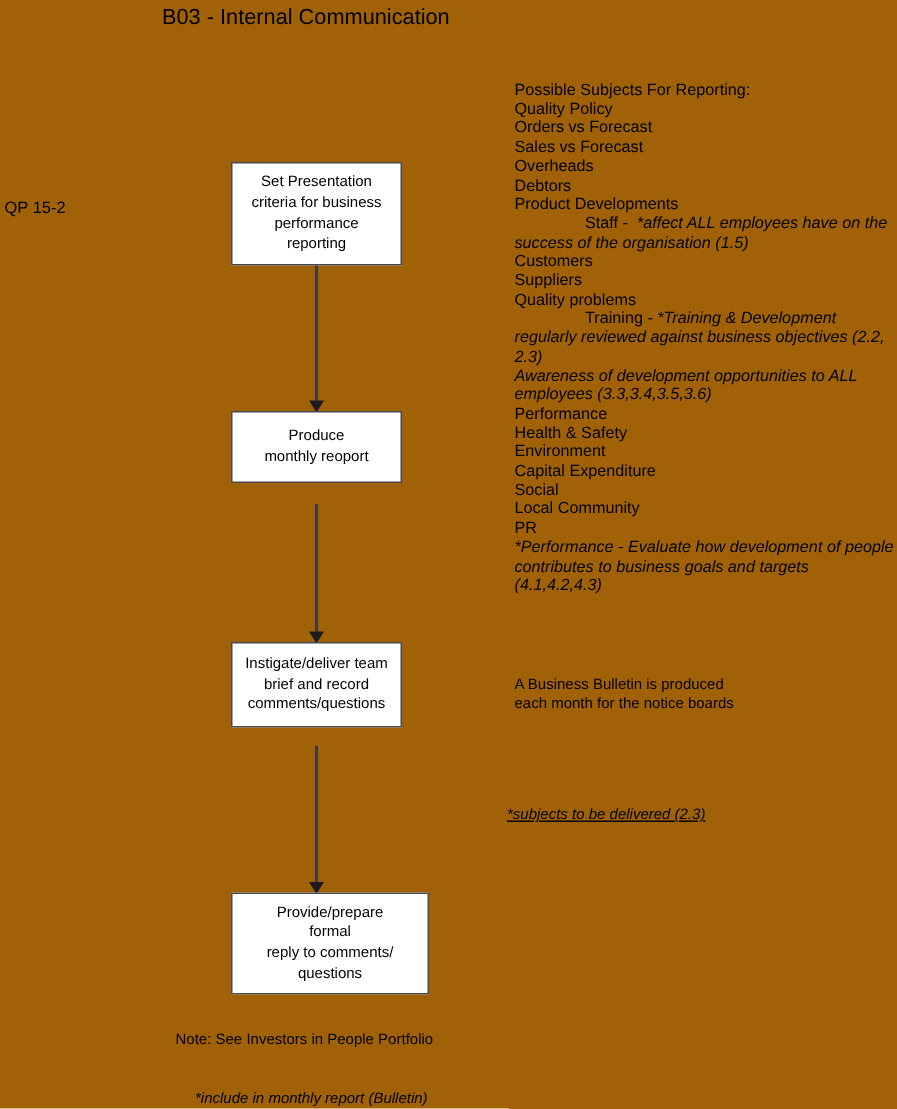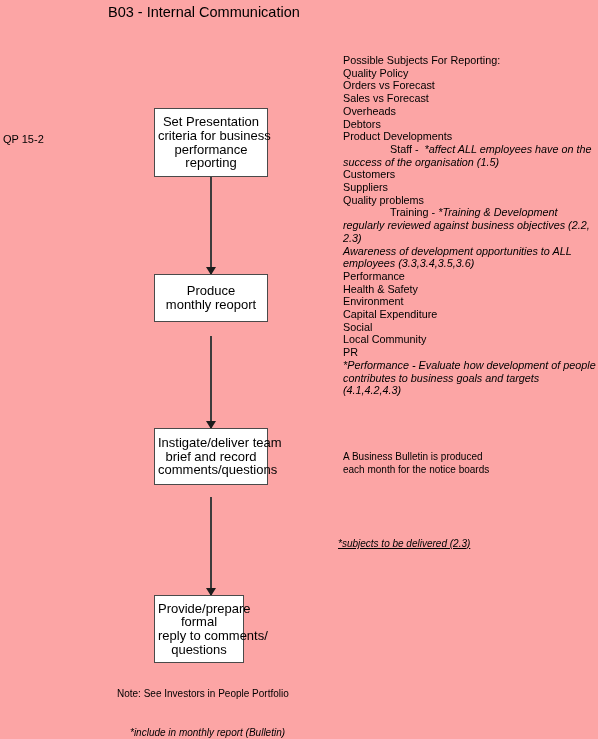--- a/index.html
+++ b/index.html
@@ -9,21 +9,21 @@
     background: #ffffff;
   }
   body {
     font-family: "Liberation Sans", sans-serif;
     color: #000000;
   }
   #page {
     position: relative;
     width: 598px;
     height: 739px;
-    background: #fca5a5;
+    background: #a16207;
     overflow: hidden;
   }
 
   
   .page-title {
     position: absolute;
     left: 108px;
     top: 3px;
     font-size: 14.5px;
     line-height: 18px;
@@ -44,38 +44,38 @@
   
   .flow-box {
     position: absolute;
     box-sizing: border-box;
     border: 1.3px solid #4a4a4a;
     background: #ffffff;
     display: flex;
     align-items: center;
     justify-content: center;
     text-align: center;
-    font-size: 13px;
+    font-size: 10px;
     line-height: 13.6px;
     color: #000;
   }
   .flow-box .box-lines {
     width: 100%;
     padding: 0 3px;
     box-sizing: border-box;
   }
   .flow-box .box-lines > span {
     display: block;
     white-space: nowrap;
   }
 
   #box-1 { left: 154px; top: 108px; width: 114px; height: 69px; }
   #box-2 { left: 154px; top: 274px; width: 114px; height: 48px; }
   #box-3 { left: 154px; top: 428px; width: 114px; height: 57px; }
-  #box-4 { left: 154px; top: 595px; width: 90px; height: 68px; }
+  #box-4 { left: 154px; top: 595px; width: 132px; height: 68px; }
 
   
   .connector {
     position: absolute;
     left: 210px;
     width: 2px;
     background: #3c3c3c;
   }
   .connector .arrow-head {
     position: absolute;

